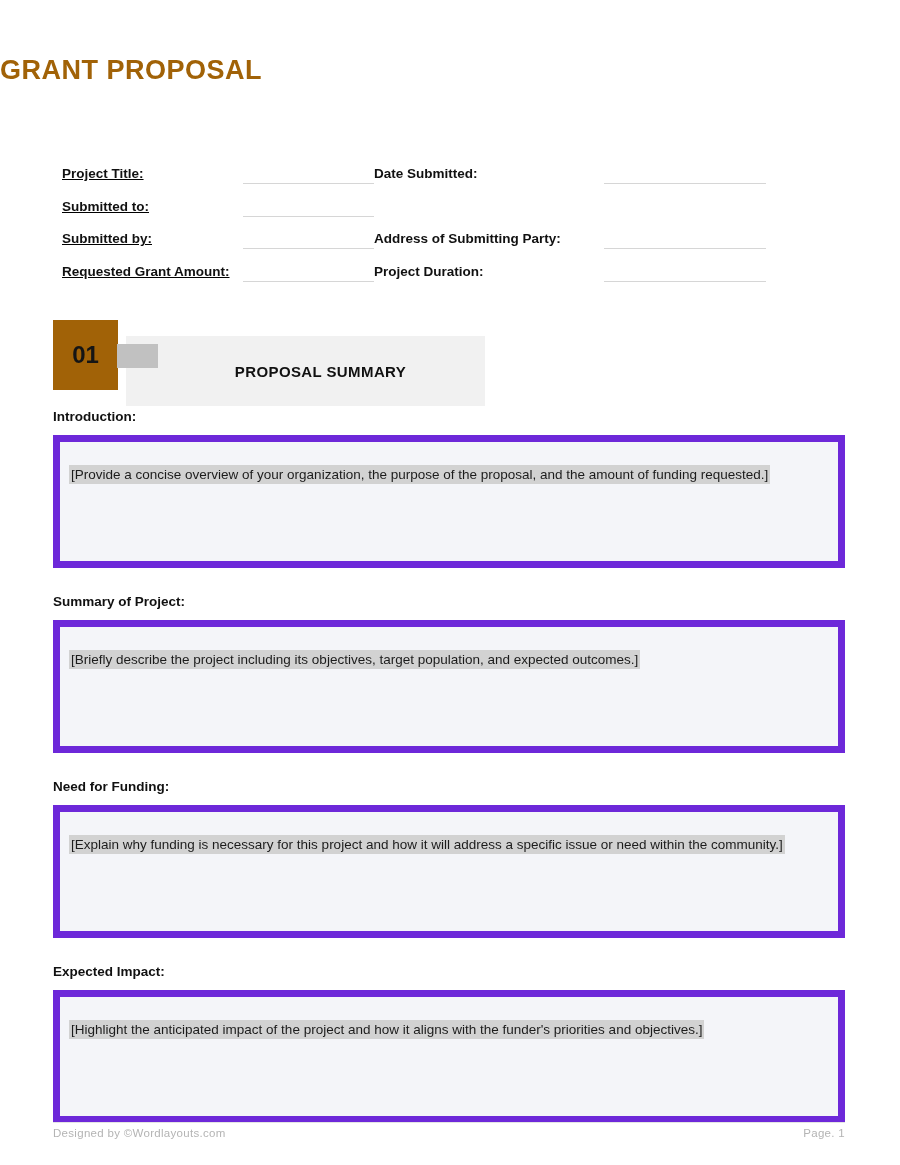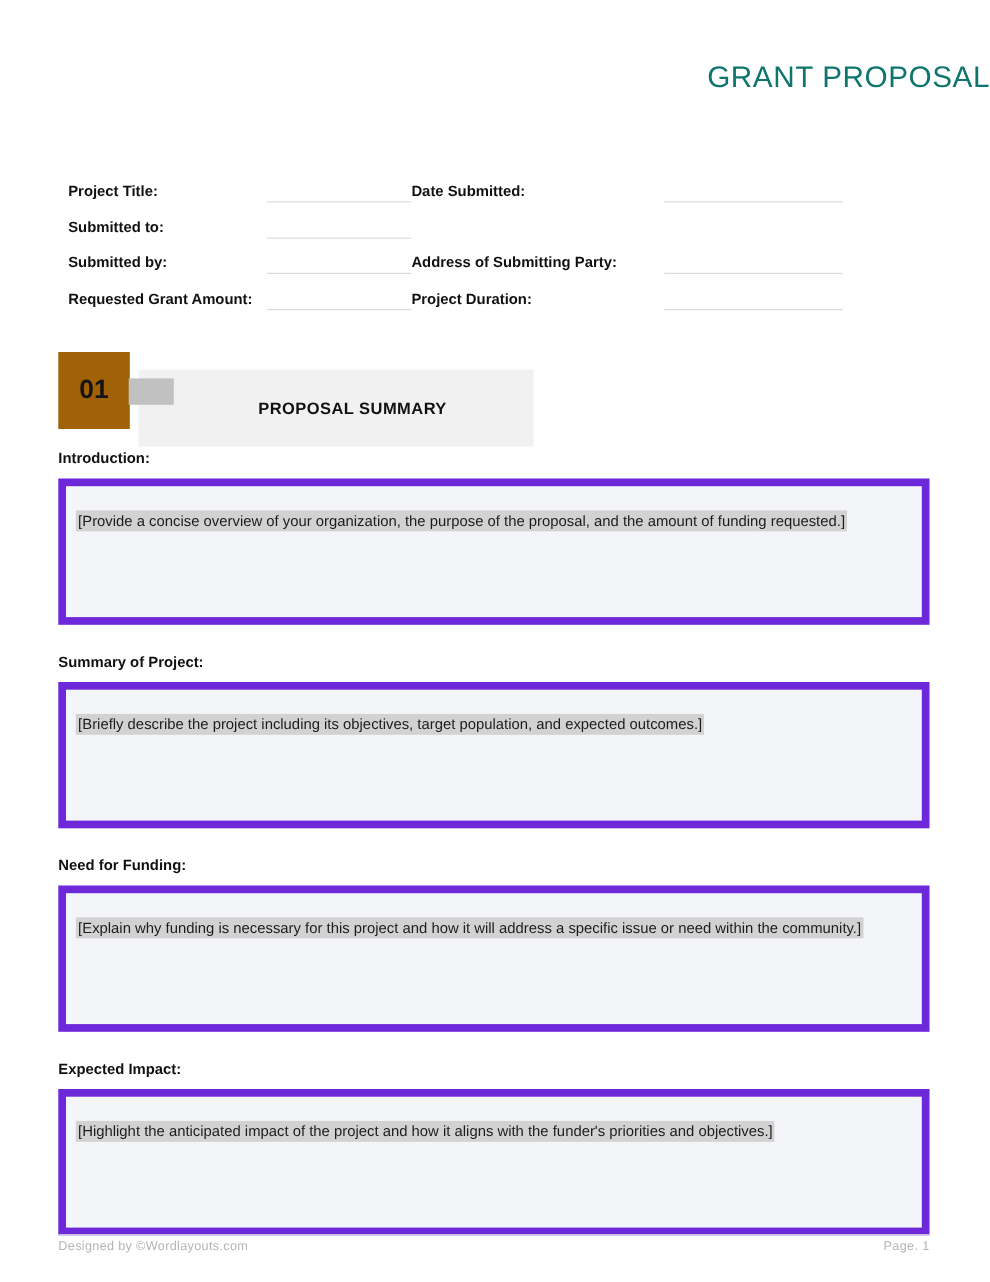--- a/index.html
+++ b/index.html
@@ -8,33 +8,33 @@
   .page {
     position: relative;
     width: 900px;
     height: 1165px;
     background: #ffffff;
     overflow: hidden;
   }
   .doc-title {
     position: absolute;
     top: 55px; left: 0; right: 0;
-    text-align: right;
+    text-align: left;
     font-size: 27px;
-    font-weight: normal;
+    font-weight: bold;
     letter-spacing: 0.5px;
-    color: #0f766e;
+    color: #a16207;
   }
   
   .form-area {
     position: absolute;
     top: 163px; left: 62px; right: 55px;
   }
   .form-row { display: flex; height: 32.5px; align-items: flex-start; }
-  .form-col-left  { display: flex; width: 312px; }
+  .form-col-left  { display: flex; width: 312px; text-decoration: underline; }
   .form-col-right { display: flex; flex: 1; }
   .form-label {
     font-size: 13.5px;
     font-weight: bold;
     color: #111111;
     padding-top: 3px;
     white-space: nowrap;
   }
   .form-col-left  .form-label { width: 210px; }
   .form-col-right .form-label { width: 230px; }

